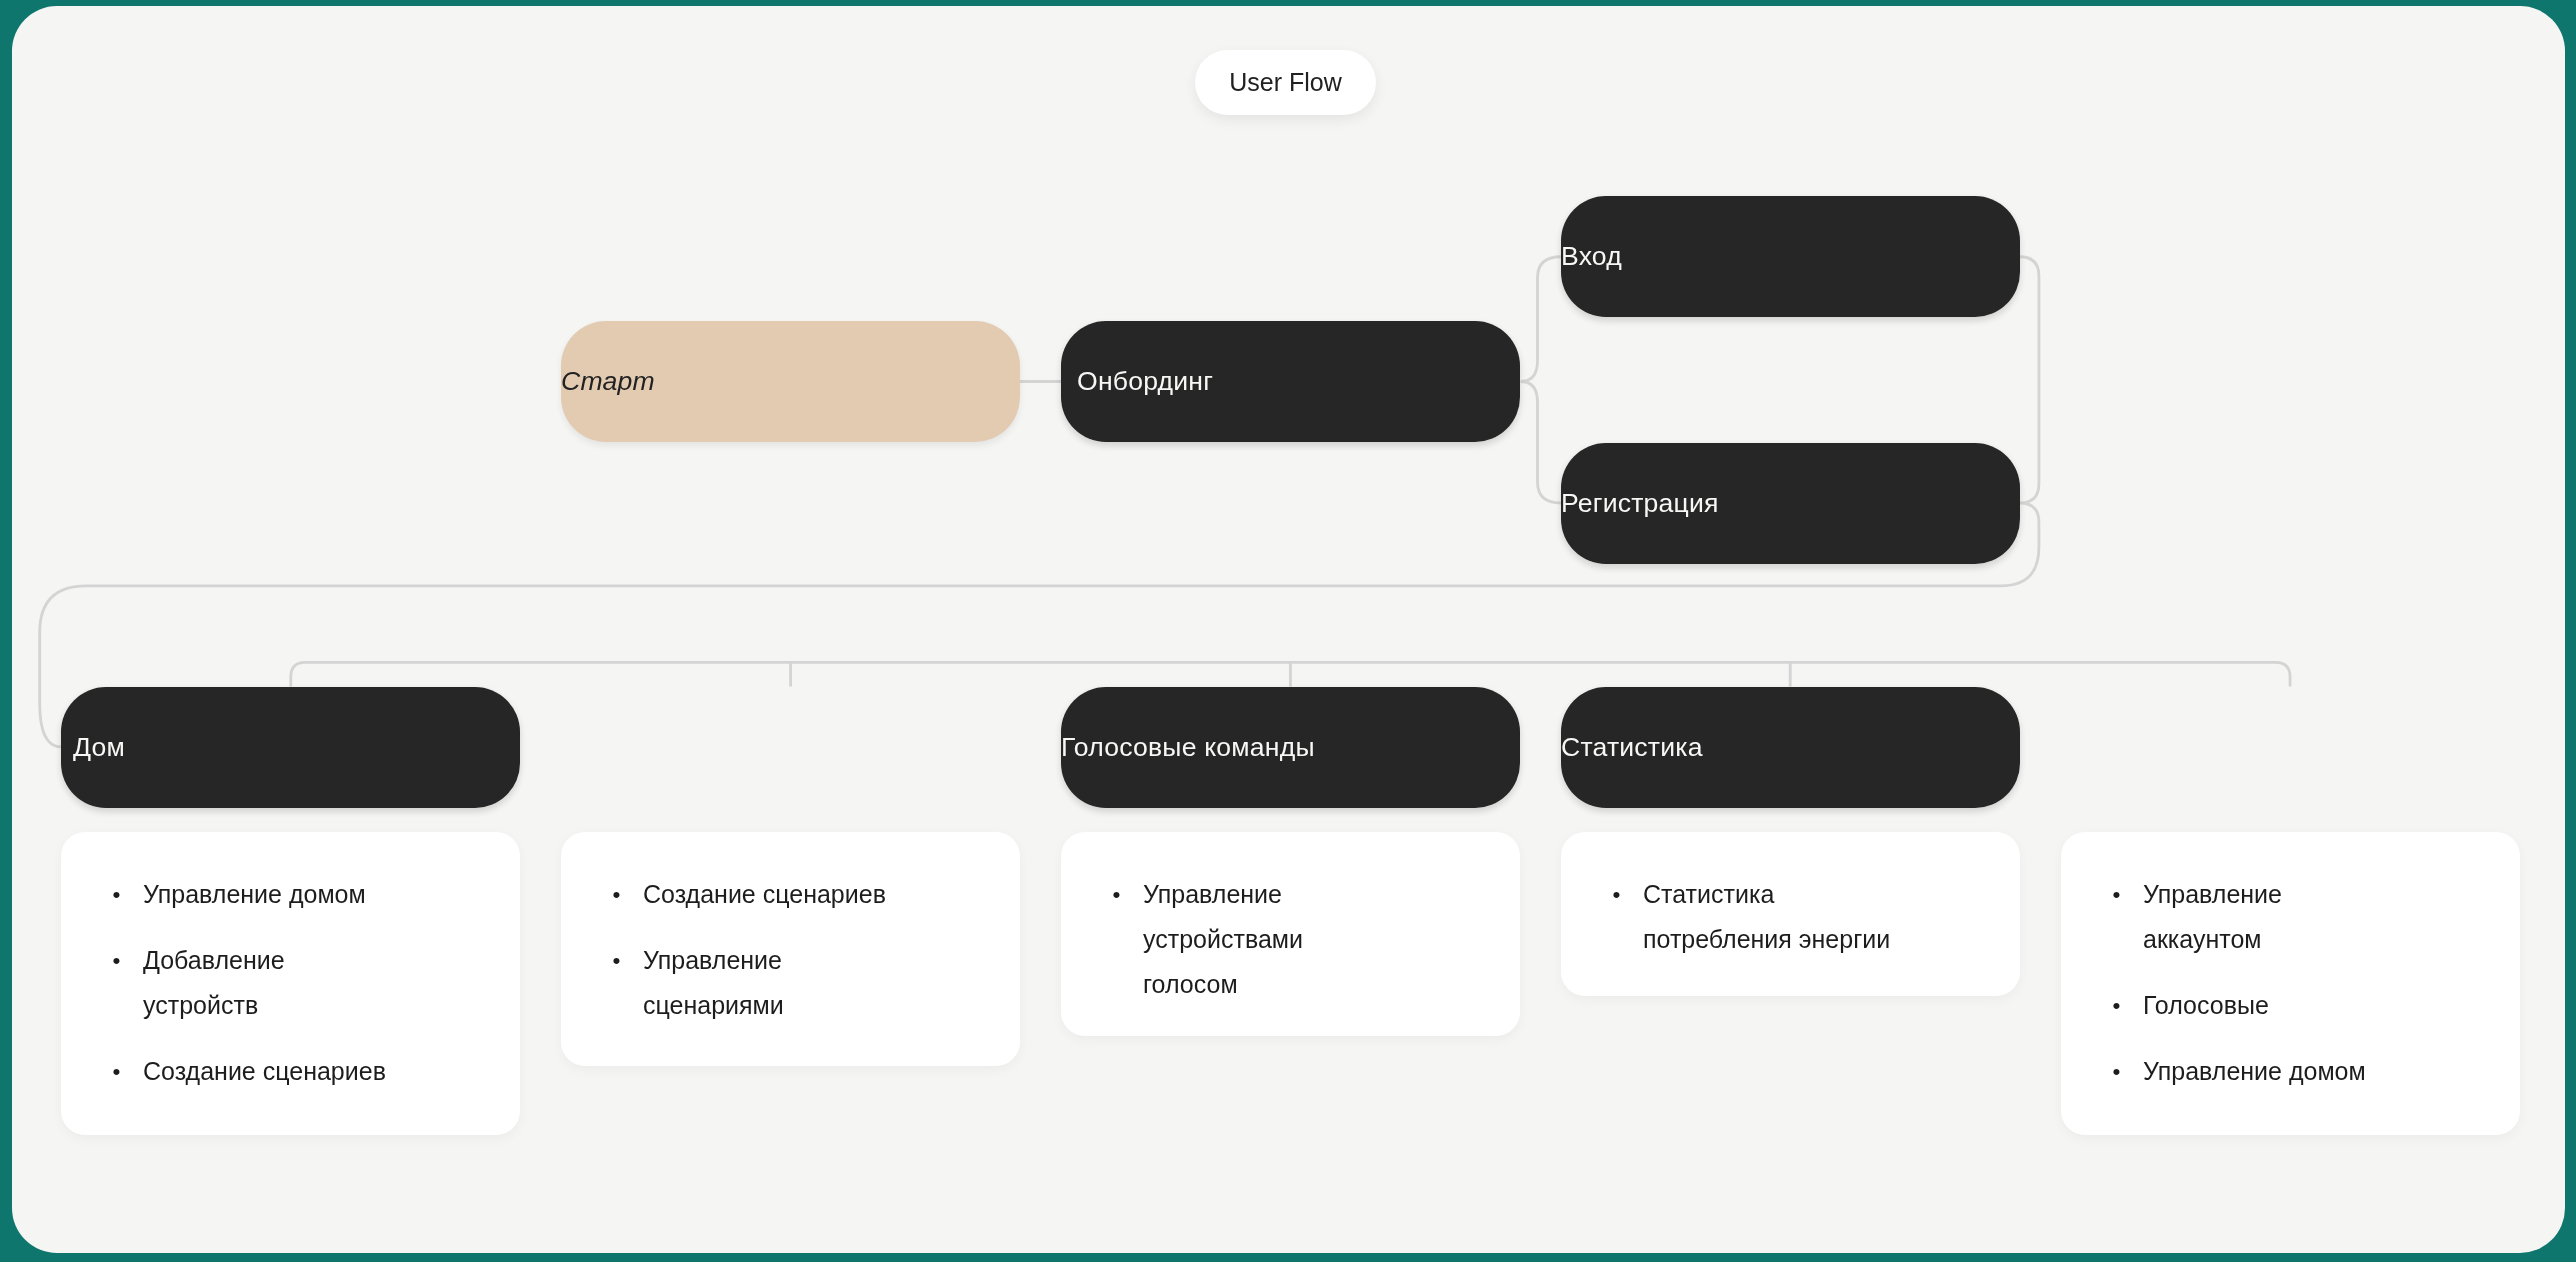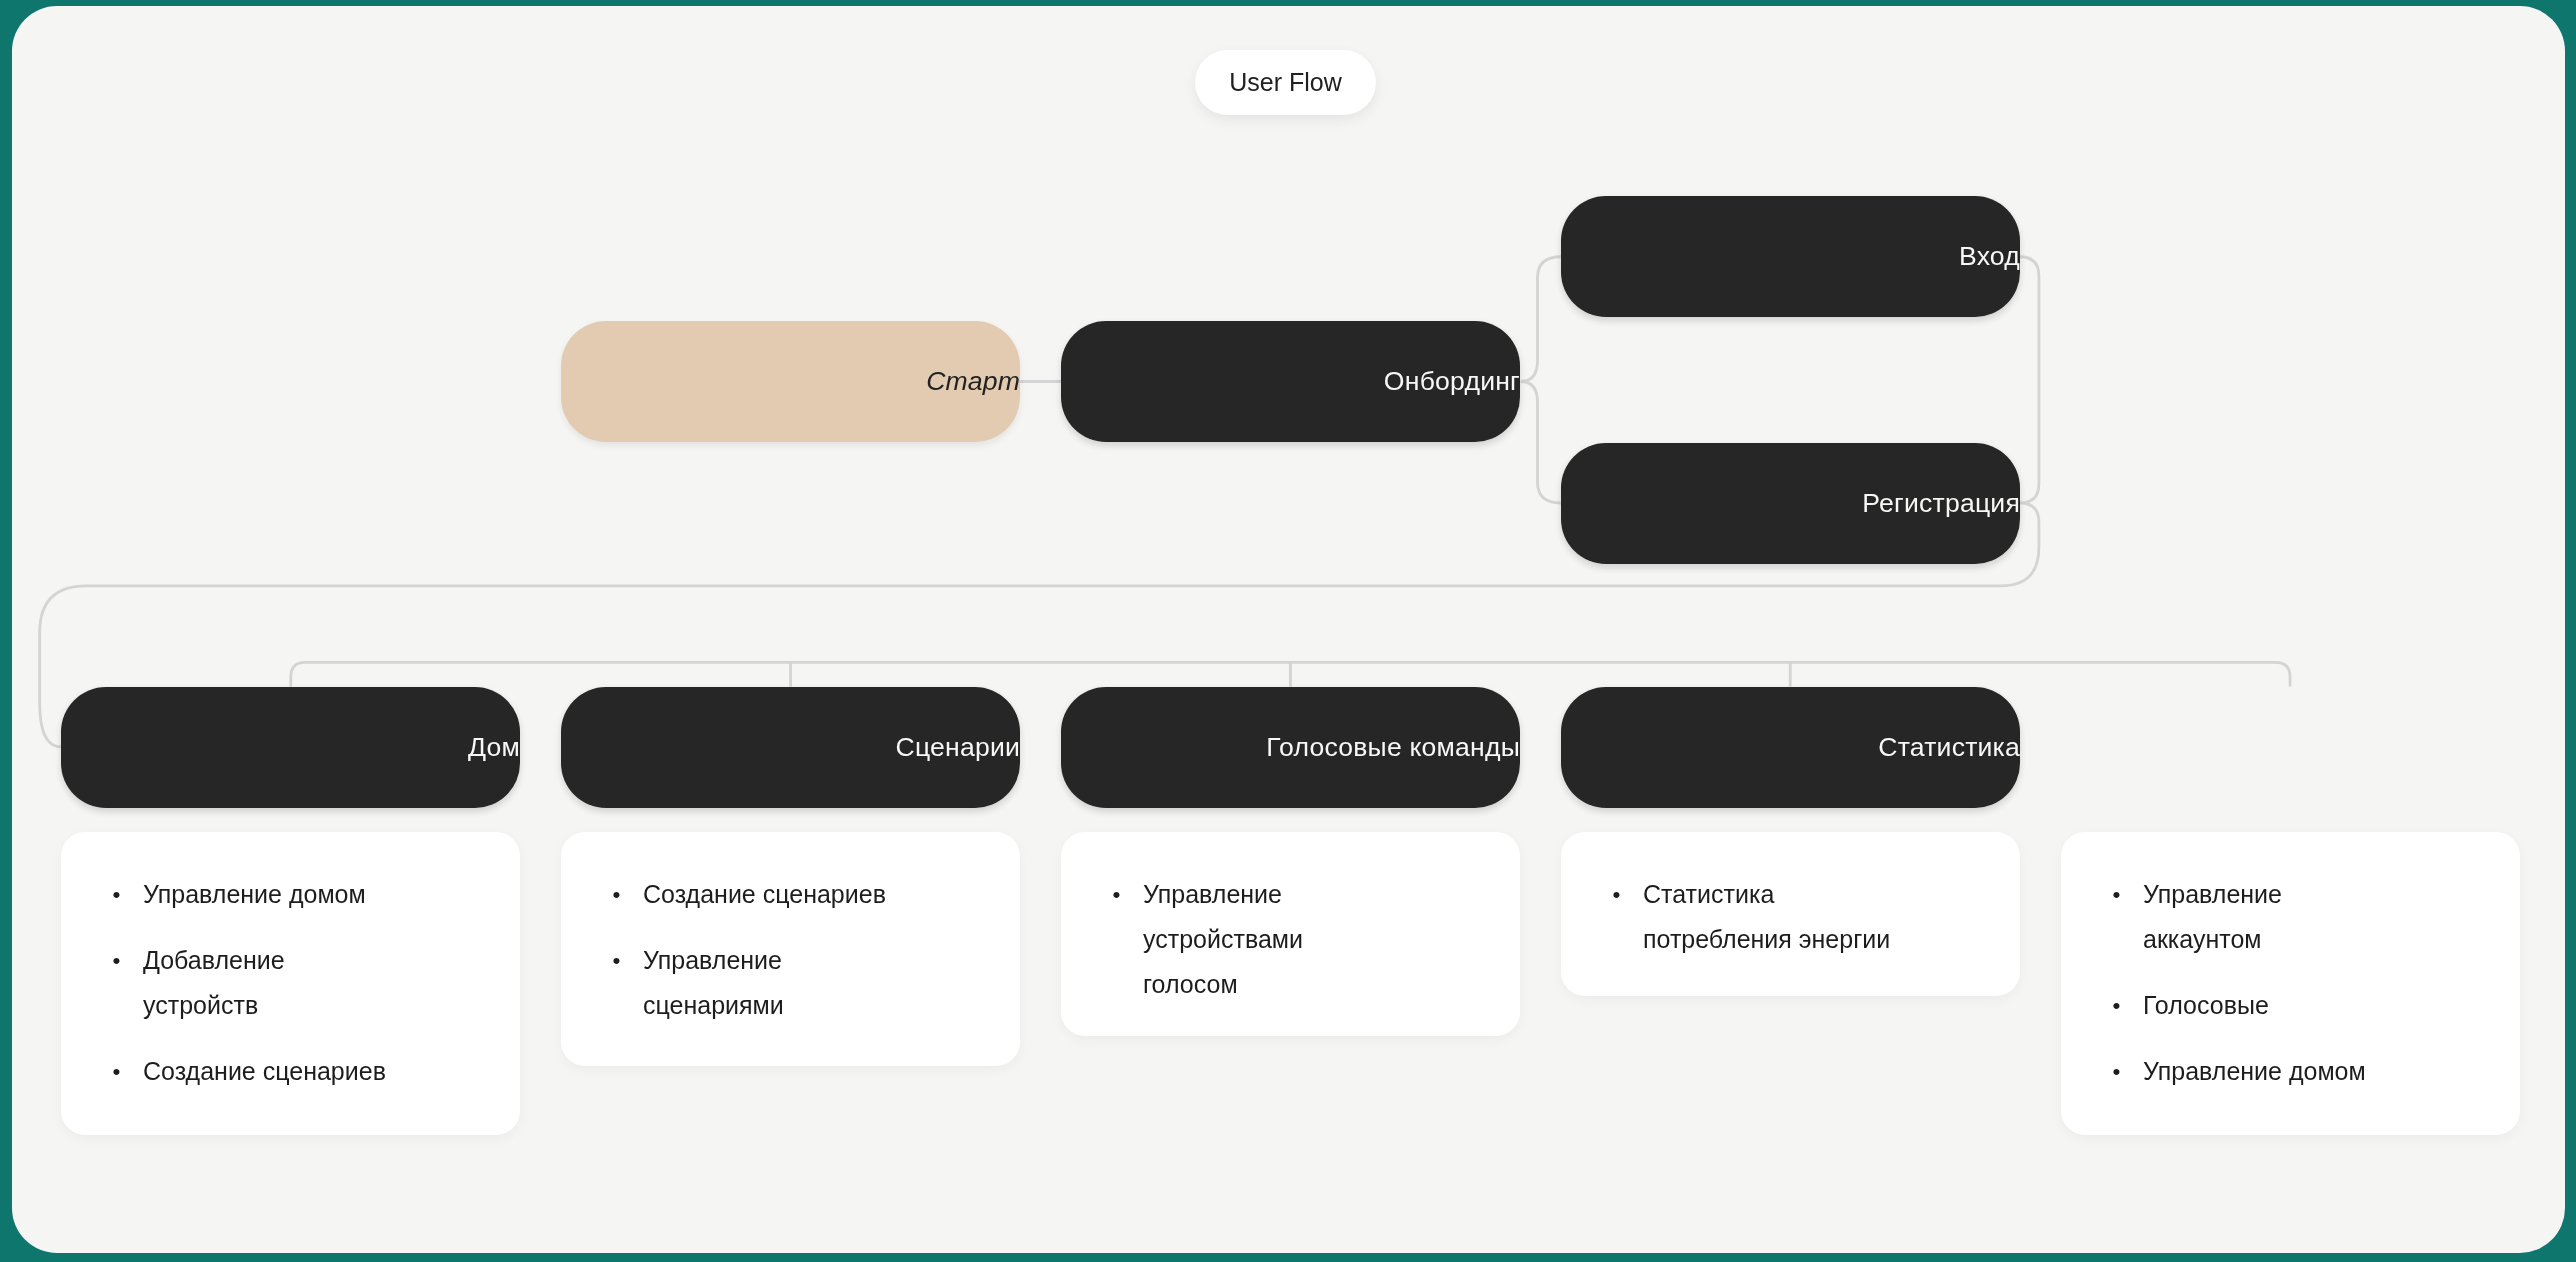--- a/index.html
+++ b/index.html
@@ -52,21 +52,21 @@
     color: #212121;
     font-weight: 400;
   }
   .node {
     position: absolute;
     width: 459px;
     height: 121px;
     border-radius: 45px;
     display: flex;
     align-items: center;
-    justify-content: flex-end;
+    justify-content: flex-start;
     font-size: 26.6px;
     letter-spacing: 0.2px;
     font-weight: 500;
     box-sizing: border-box;
   }
   .node.dark {
     background: #262626;
     color: #f7f7f6;
     box-shadow: 0 3.2px 6.4px rgba(38,38,38,0.16);
   }
@@ -147,23 +147,20 @@
     <span>Вход</span>
   </div>
 
   <div class="node dark" style="left:1561px; top:443px;">
     <span>Регистрация</span>
   </div>
 
   <div class="node dark" style="left:61px; top:687px;padding-left:12px;">
     <span>Дом</span>
   </div>
-  <div class="node dark" style="left:561px; top:687px;">
-    <span>Сценарии</span>
-  </div>
   <div class="node dark" style="left:1061px; top:687px;">
     <span>Голосовые команды</span>
   </div>
   <div class="node dark" style="left:1561px; top:687px;">
     <span>Статистика</span>
   </div>
 
   <div class="card" style="left:61px; top:832px; height:303px;">
     <ul>
       <li><span class="bullet-dot">•</span><span>Управление домом</span></li>

